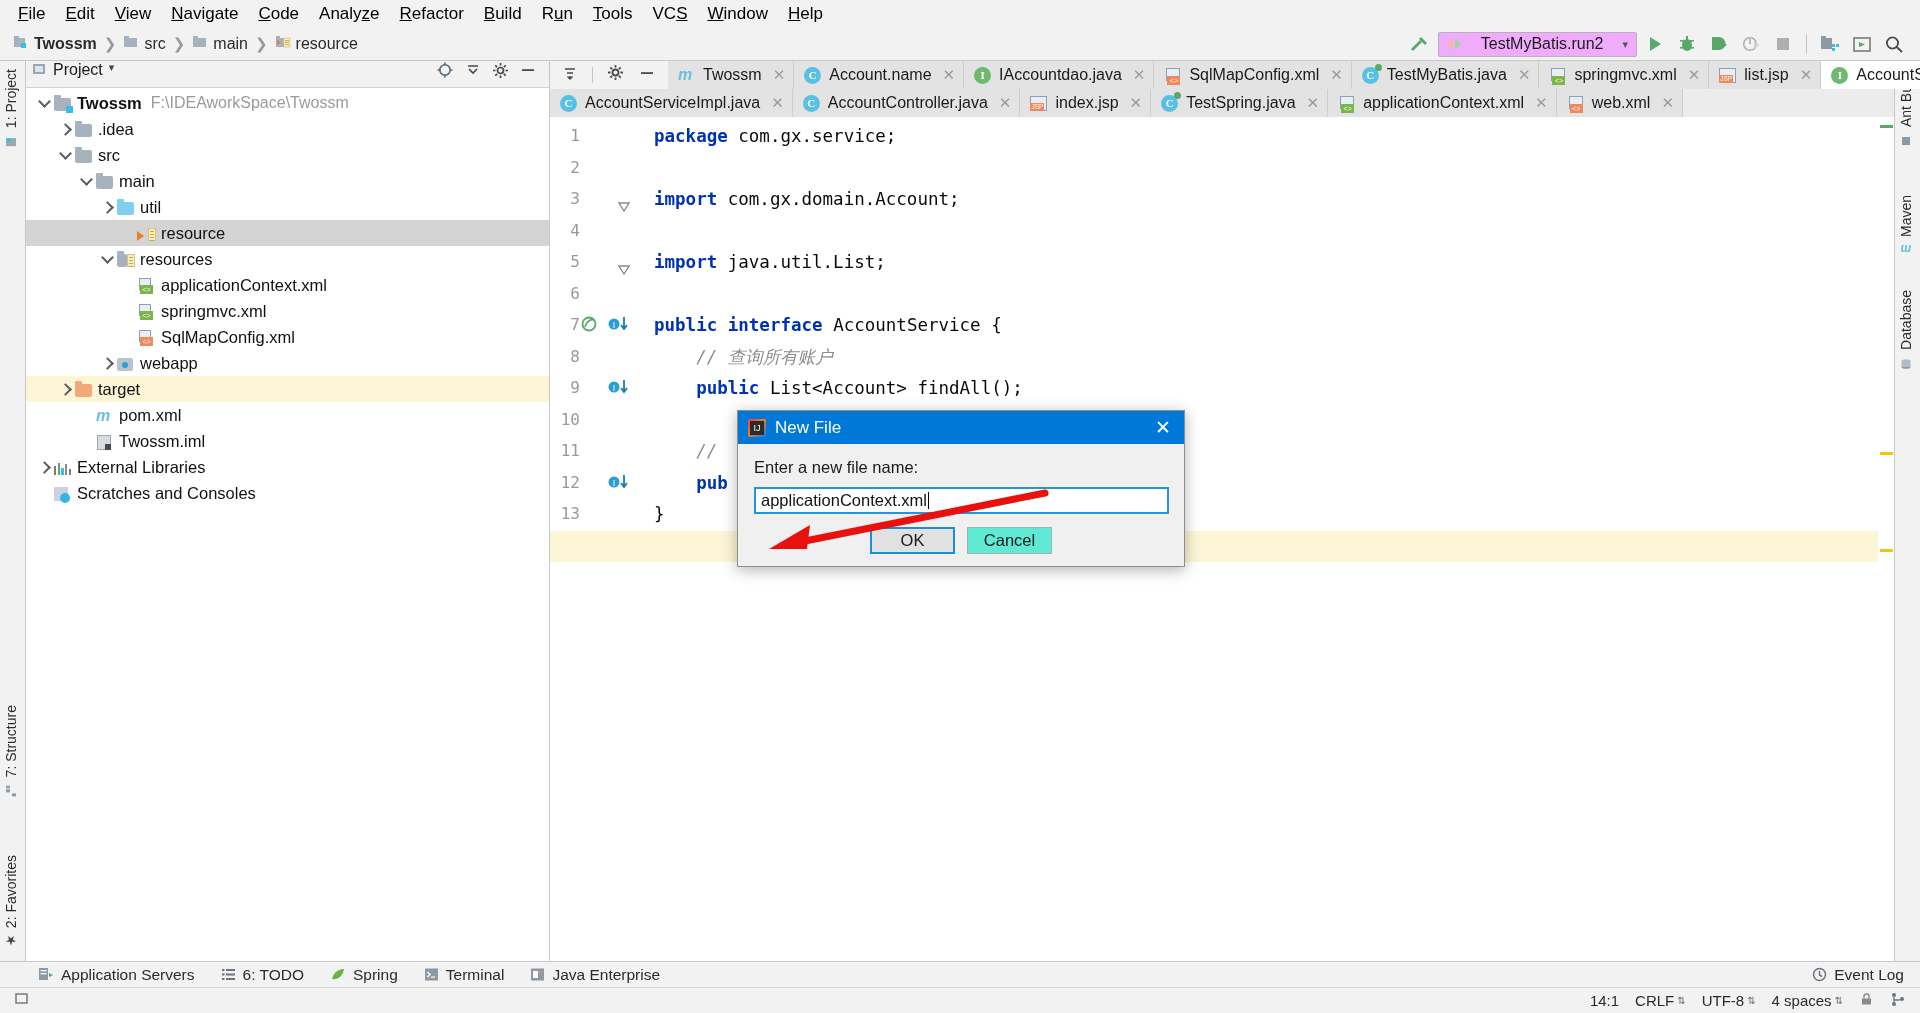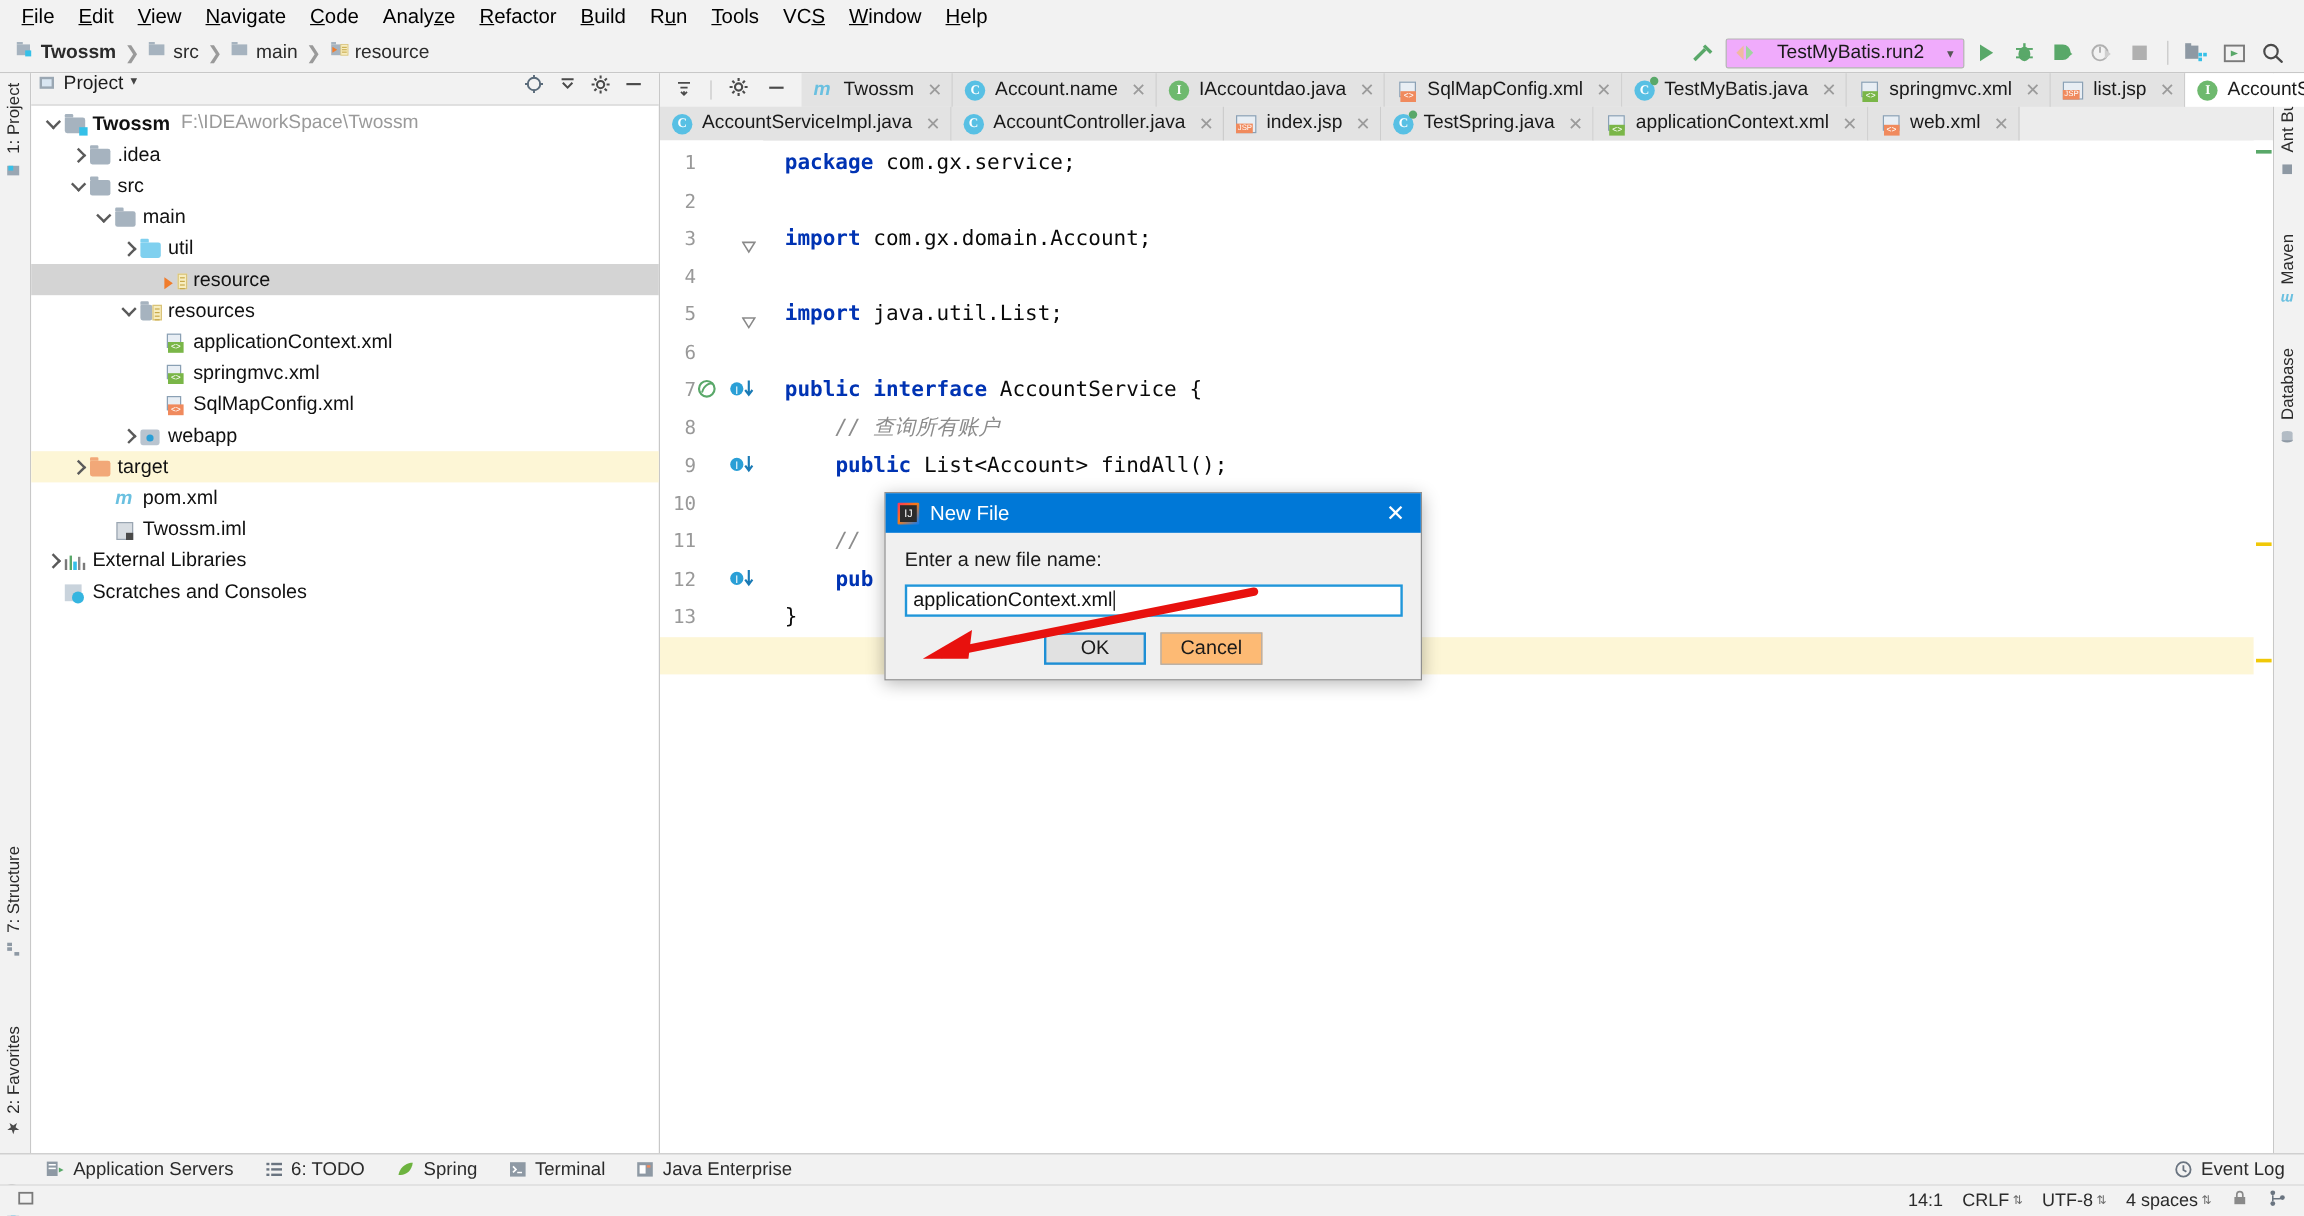--- a/index.html
+++ b/index.html
@@ -212,21 +212,21 @@
   #dlg-input {
     width: 415px; height: 27px; border: 2px solid #2196d9; background: #fff;
     display: flex; align-items: center; padding-left: 5px; font-size: 16.5px; color: #111;
     font-family: "Liberation Sans", sans-serif;
   }
   #dlg-input .caret { display:inline-block; width:1px; height:17px; background:#000; margin-left:1px; }
   #dlg-buttons { display: flex; justify-content: center; gap: 12px; margin-top: 13px; }
   .dbtn {
     min-width: 85px; height: 27px; font-size: 16.5px; color: #1a1a1a;
     display: flex; align-items: center; justify-content: center;
-    background: #fdba74; border: 1px solid #adadad;
+    background: #5eead4; border: 1px solid #adadad;
   }
   .dbtn.default { border: 2px solid #1e8fd5; background: #e1e1e1; }
 
   
   #red-arrow { position: absolute; left: 715px; top: 487px; width: 340px; height: 70px; pointer-events: none; }
 </style>
 </head>
 <body>
 
 <div id="menubar">

